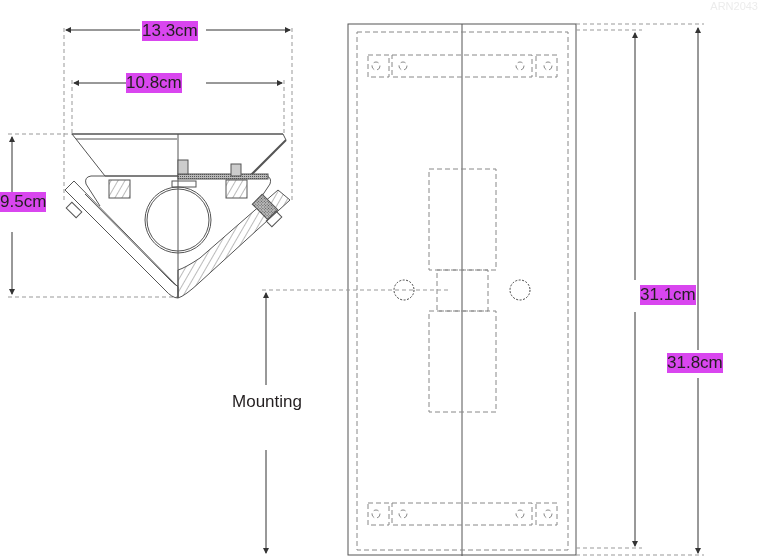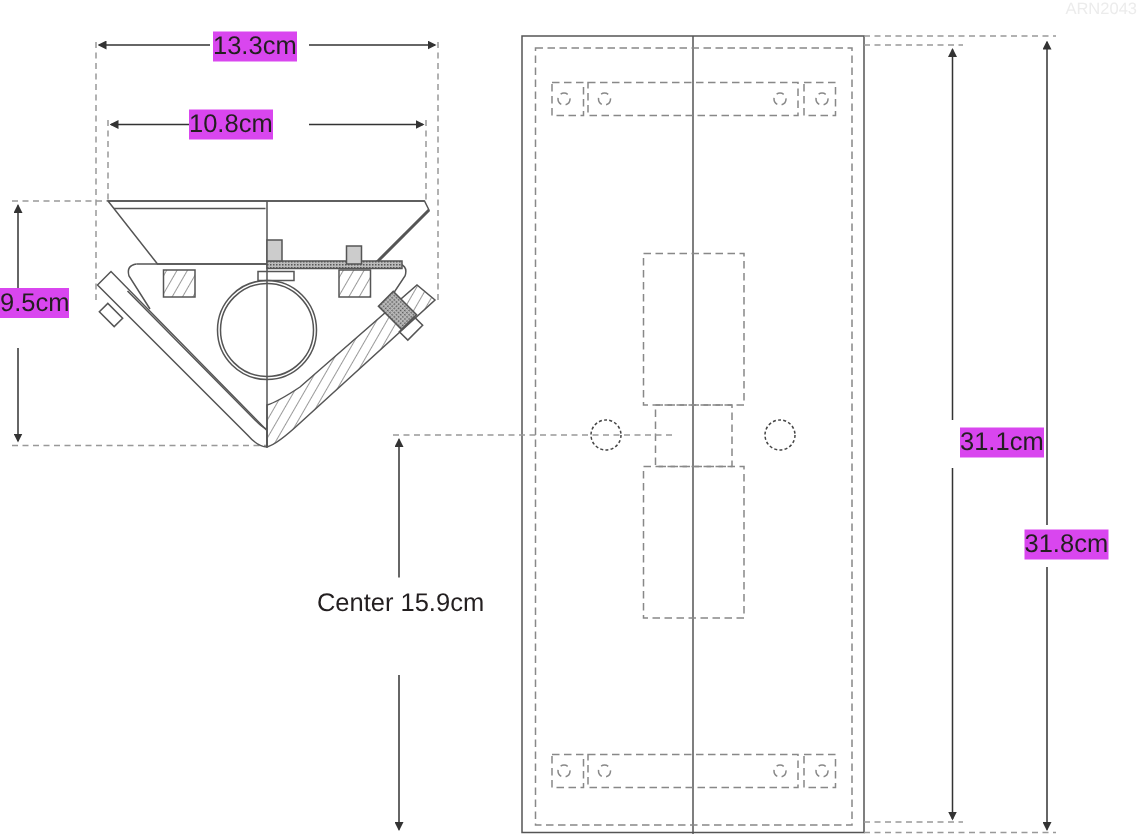--- a/index.html
+++ b/index.html
@@ -126,17 +126,17 @@
   </g>
 </svg>
 
 <div class="watermark">ARN2043</div>
 
 <div class="dim-label" style="left:142px; top:21px;">13.3cm</div>
 <div class="dim-label" style="left:126px; top:73px;">10.8cm</div>
 <div class="dim-label" style="left:0px; top:192px;">9.5cm</div>
 
 <div class="mount-label" style="left:205px; top:392px; width:124px;">
-  <div>Center 15.9cm</div>
+  <div>Mounting</div>
 </div>
 
 <div class="dim-label" style="left:640px; top:285px;">31.1cm</div>
-<div class="dim-label" style="left:683px; top:353px;text-align:right;">31.8cm</div>
+<div class="dim-label" style="left:667px; top:353px;text-align:right;">31.8cm</div>
 
 </body></html>

